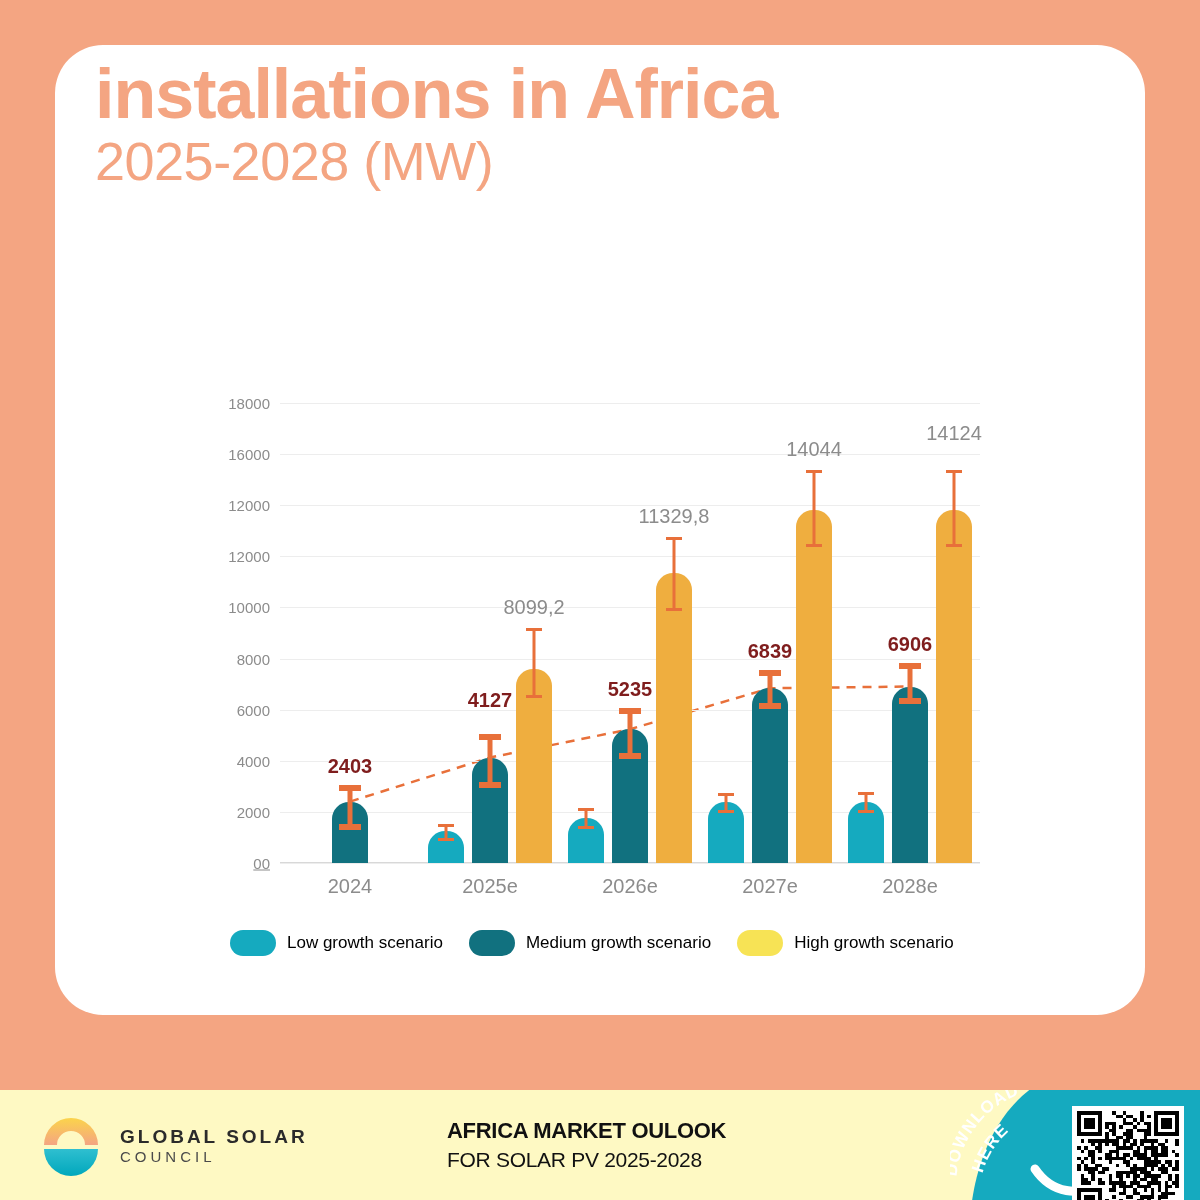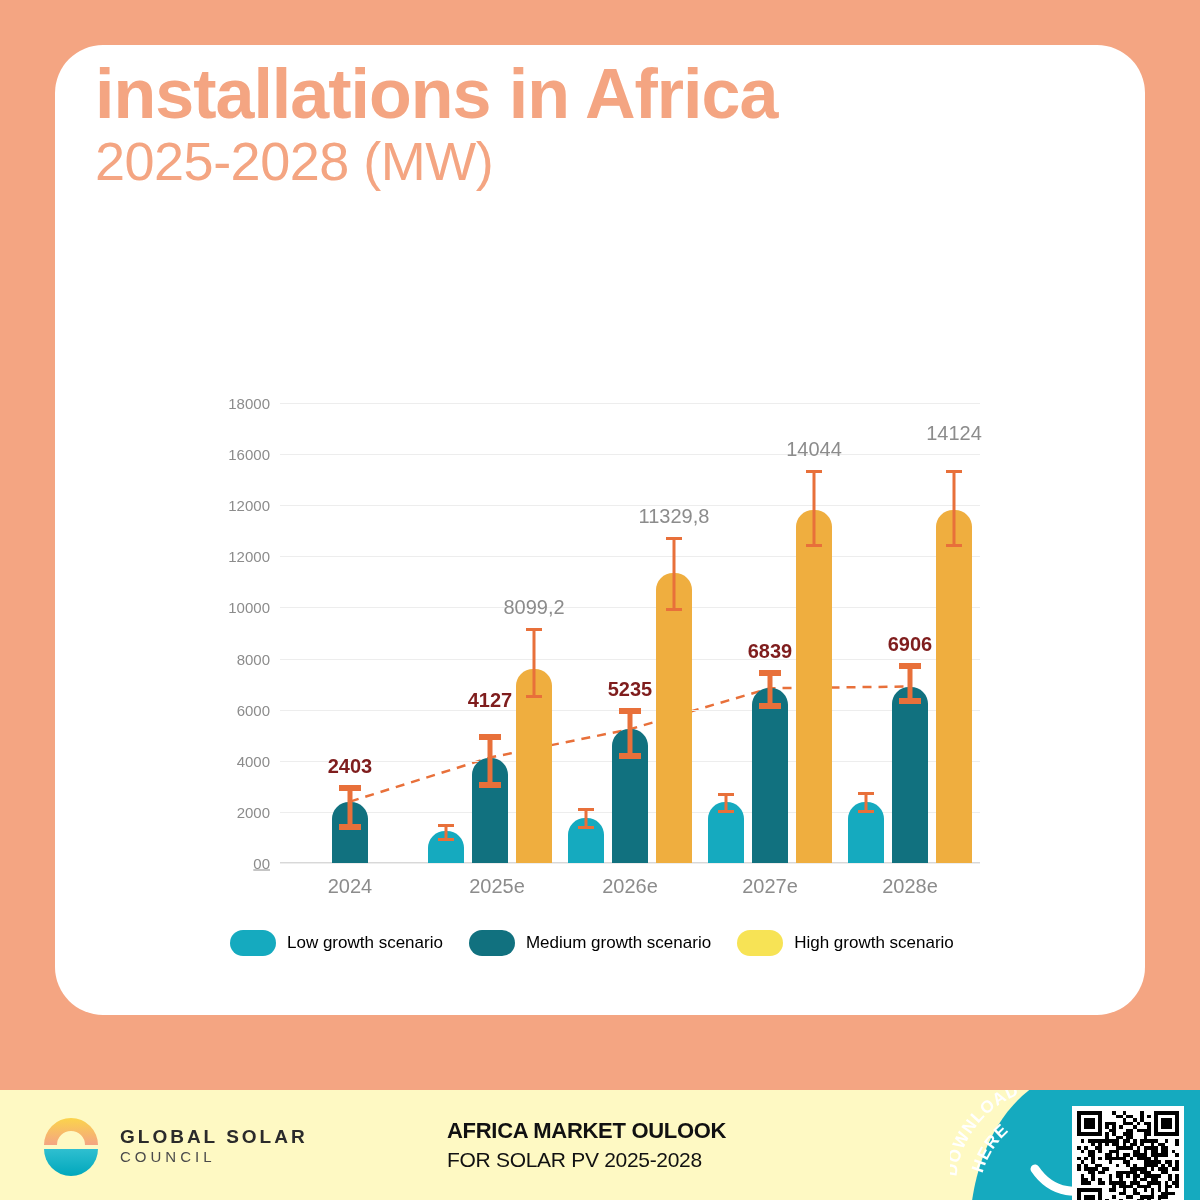--- a/index.html
+++ b/index.html
@@ -202,21 +202,21 @@
         <div class="gridline" style="top: 51.1111px;"></div>
         <div class="ytick" style="top: 51.1111px;">16000</div>
         <div class="gridline" style="top: 0px;"></div>
         <div class="ytick" style="top: 0px;">18000</div>
         <div class="xtick" style="left: 70px;">2024</div>
         <div class="bar medium" style="left: 52px; width: 36px; height: 61.41px;"></div>
         <div class="errbar thick" style="left: 70px; top: 384.611px; height: 39.6111px;"></div>
         <div class="errcap thick" style="left: 70px; width: 22px; top: 381.611px;"></div>
         <div class="errcap thick" style="left: 70px; width: 22px; top: 421.222px;"></div>
         <div class="dlabel bold" style="left: 70px; top: 374.611px;">2403</div>
-        <div class="xtick" style="left: 217px;">2025e</div>
+        <div class="xtick" style="left: 210px;">2025e</div>
         <div class="bar low" style="left: 148px; width: 36px; height: 31.9444px;"></div>
         <div class="errbar" style="left: 166px; top: 421.667px; height: 14.0556px;"></div>
         <div class="errcap" style="left: 166px; width: 16px; top: 420.667px;"></div>
         <div class="errcap" style="left: 166px; width: 16px; top: 434.722px;"></div>
         <div class="bar medium" style="left: 192px; width: 36px; height: 105.468px;"></div>
         <div class="errbar thick" style="left: 210px; top: 333.5px; height: 48.5556px;"></div>
         <div class="errcap thick" style="left: 210px; width: 22px; top: 330.5px;"></div>
         <div class="errcap thick" style="left: 210px; width: 22px; top: 379.056px;"></div>
         <div class="dlabel bold" style="left: 210px; top: 309px;">4127</div>
         <div class="bar high" style="left: 236px; width: 36px; height: 194.222px;"></div>

